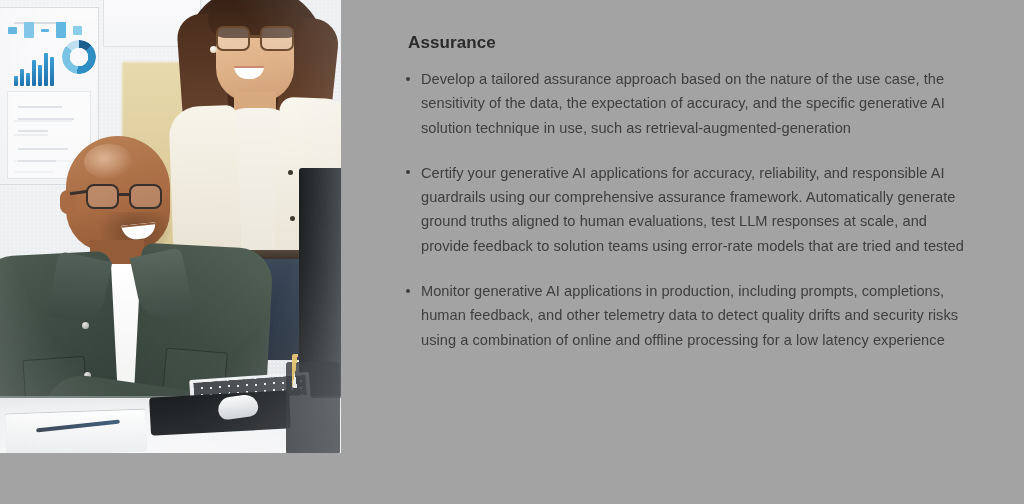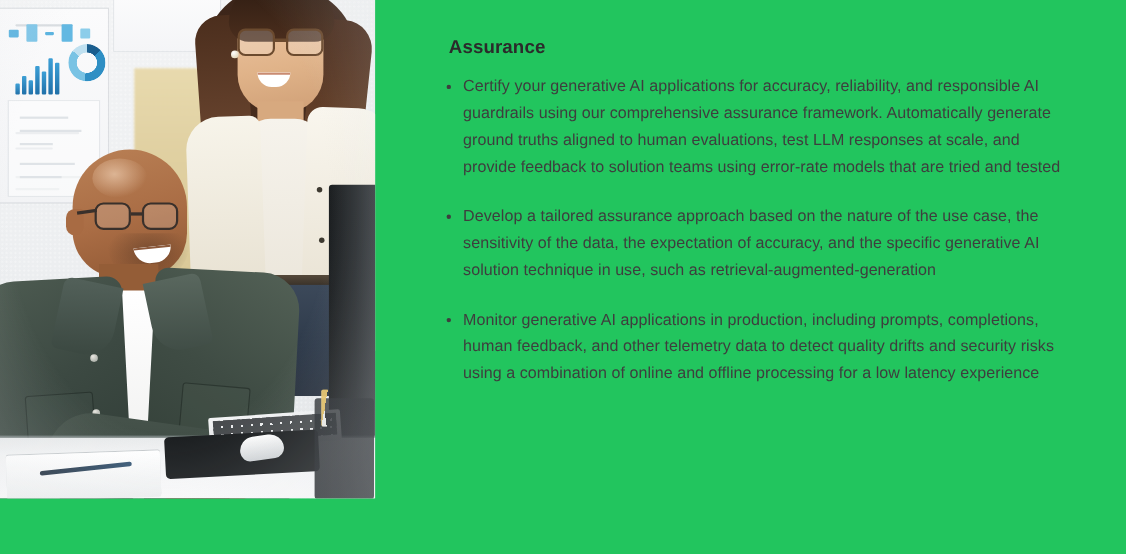--- a/index.html
+++ b/index.html
@@ -10,21 +10,21 @@
     height: 504px;
     background: #ffffff;
     font-family: "Liberation Sans", sans-serif;
     overflow: hidden;
   }
 
   #page {
     position: relative;
     width: 1024px;
     height: 504px;
-    background: #22c55e;
+    background: #a3a3a3;
   }
 
   
   .photo {
     position: absolute;
     left: 0;
     top: 0;
     width: 341px;
     height: 453px;
     overflow: hidden;
@@ -617,25 +617,25 @@
     </div>
   </div>
 
   <div class="content">
 
     <h2 class="section-title">Assurance</h2>
 
     <ul class="bullet-list">
       <li class="bullet-item">
         <span class="dot"></span>
-        <span>Certify your generative AI applications for accuracy, reliability, and responsible AI guardrails using our comprehensive assurance framework. Automatically generate ground truths aligned to human evaluations, test LLM responses at scale, and provide feedback to solution teams using error-rate models that are tried and tested</span>
+        <span>Develop a tailored assurance approach based on the nature of the use case, the sensitivity of the data, the expectation of accuracy, and the specific generative AI solution technique in use, such as retrieval-augmented-generation</span>
       </li>
       <li class="bullet-item">
         <span class="dot"></span>
-        <span>Develop a tailored assurance approach based on the nature of the use case, the sensitivity of the data, the expectation of accuracy, and the specific generative AI solution technique in use, such as retrieval-augmented-generation</span>
+        <span>Certify your generative AI applications for accuracy, reliability, and responsible AI guardrails using our comprehensive assurance framework. Automatically generate ground truths aligned to human evaluations, test LLM responses at scale, and provide feedback to solution teams using error-rate models that are tried and tested</span>
       </li>
       <li class="bullet-item">
         <span class="dot"></span>
         <span>Monitor generative AI applications in production, including prompts, completions, human feedback, and other telemetry data to detect quality drifts and security risks using a combination of online and offline processing for a low latency experience</span>
       </li>
     </ul>
 
   </div>
 
 </div>

